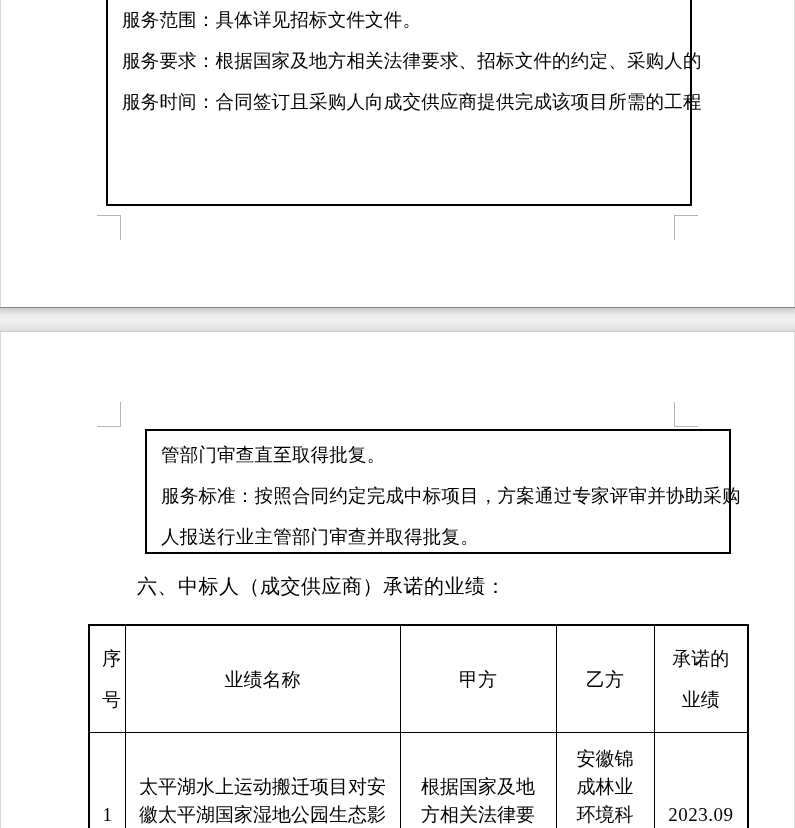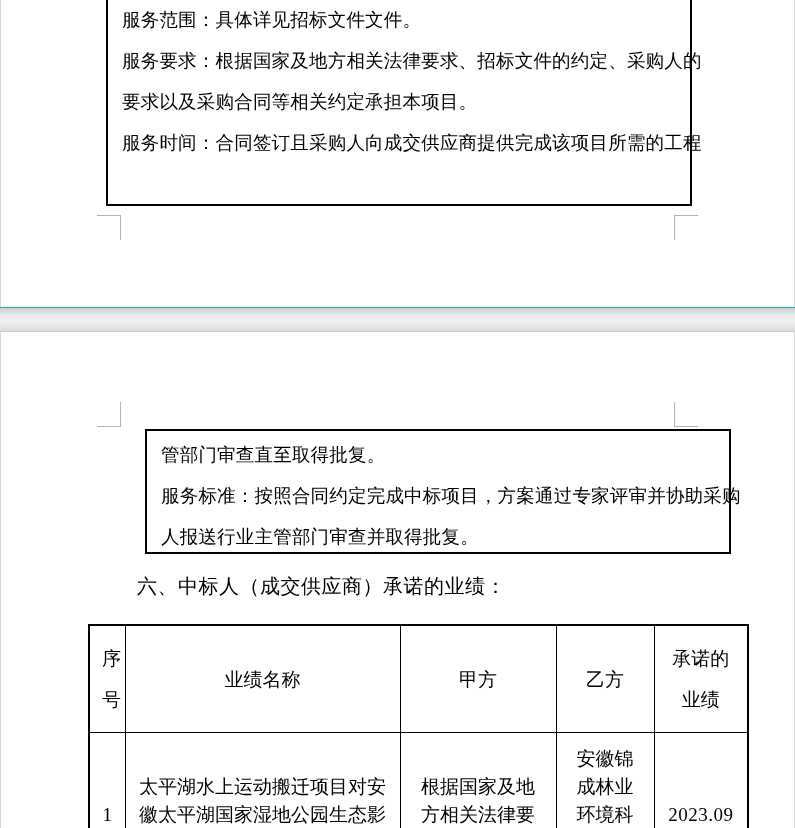--- a/index.html
+++ b/index.html
@@ -113,21 +113,20 @@
 <body>
 
 <div class="stage">
 
   <div class="page" id="page1">
 
     <div class="text-box" id="box1">
       <div class="box-text">
         <div class="box-line">服务范围：具体详见招标文件文件。</div>
         <div class="box-line">服务要求：根据国家及地方相关法律要求、招标文件的约定、采购人的</div>
-        <div class="box-line">要求以及采购合同等相关约定承担本项目。</div>
         <div class="box-line">服务时间：合同签订且采购人向成交供应商提供完成该项目所需的工程</div>
       </div>
     </div>
 
     <div class="mark h" style="left:97px;  top:215px;"></div>
     <div class="mark v" style="left:120px; top:215px;"></div>
     <div class="mark h" style="left:674px; top:215px;"></div>
     <div class="mark v" style="left:674px; top:215px;"></div>
   </div>
 

